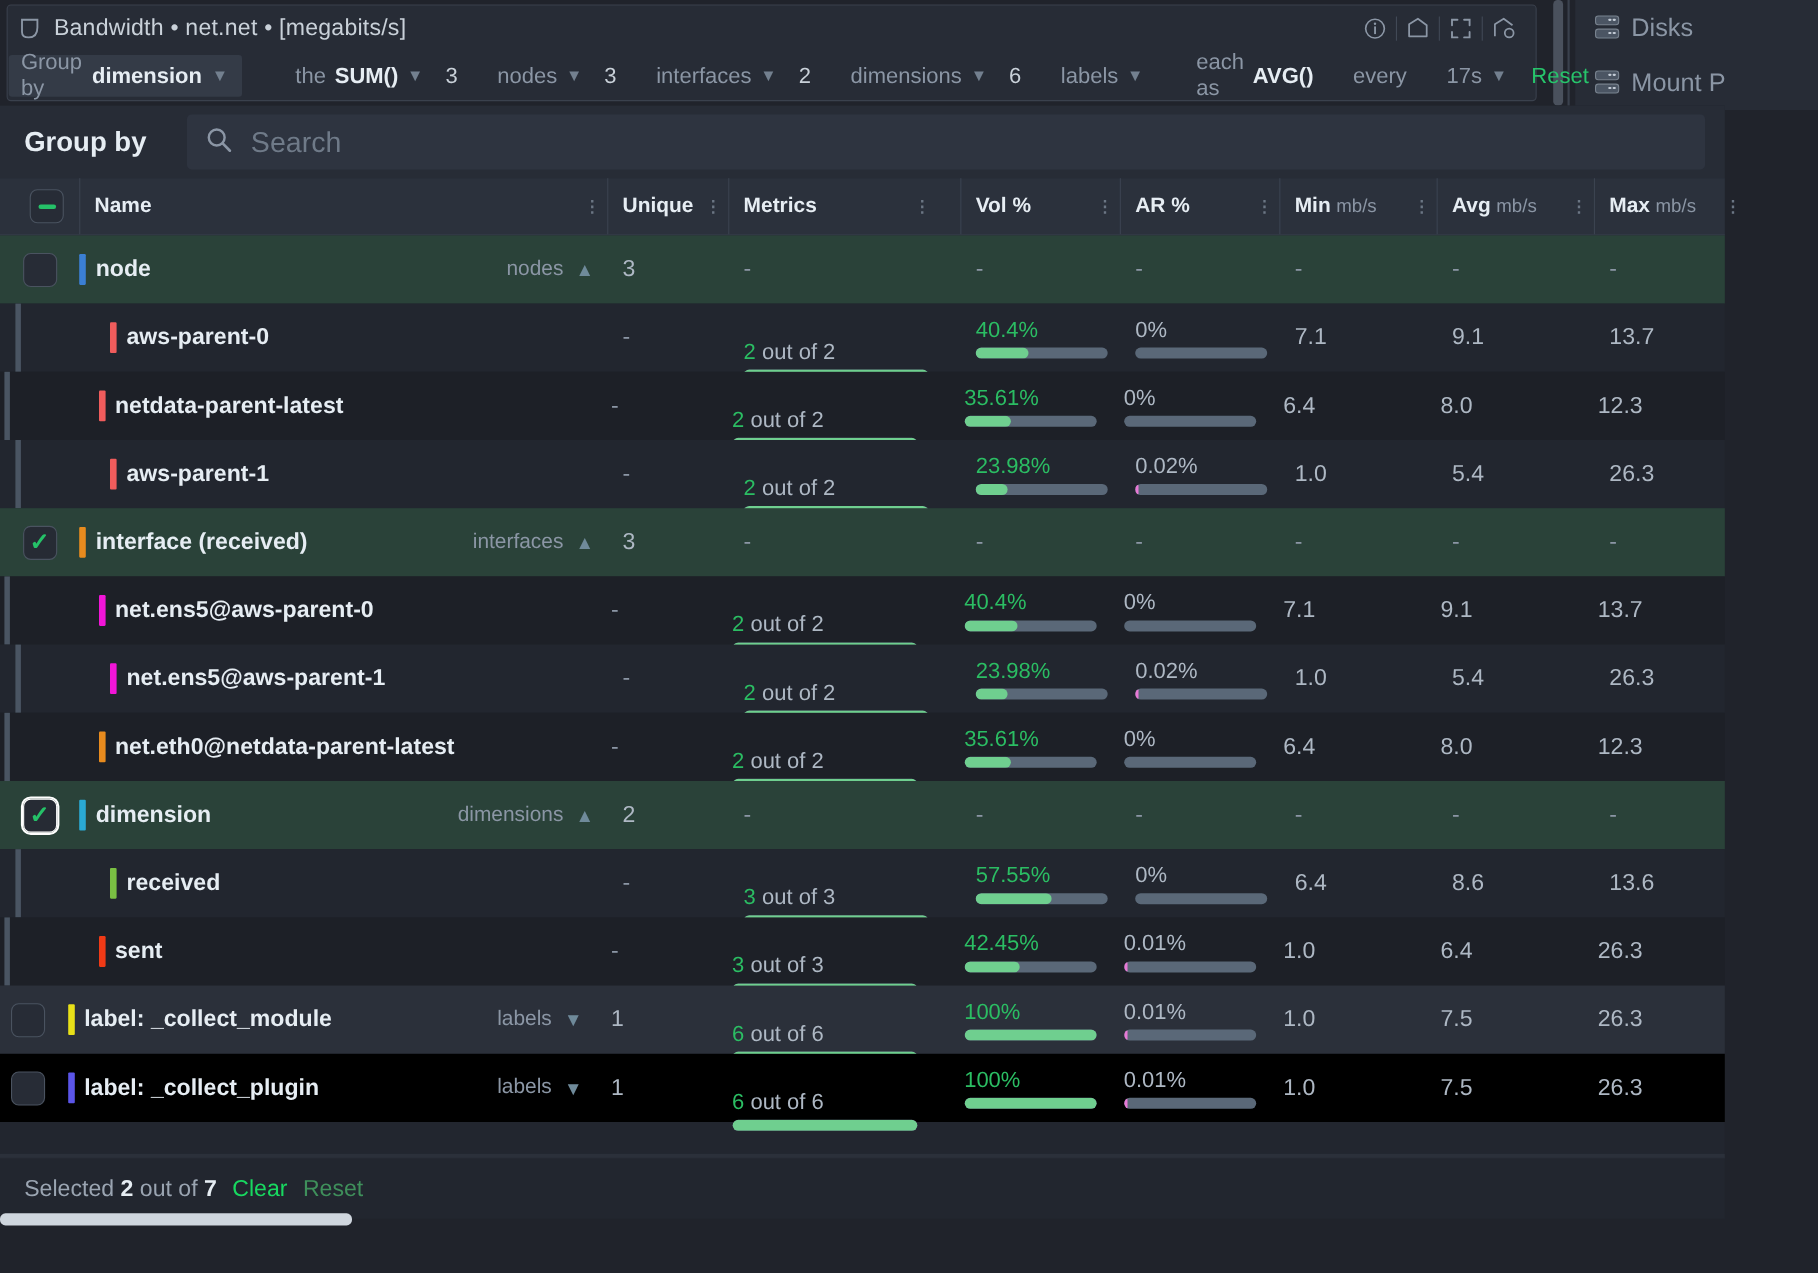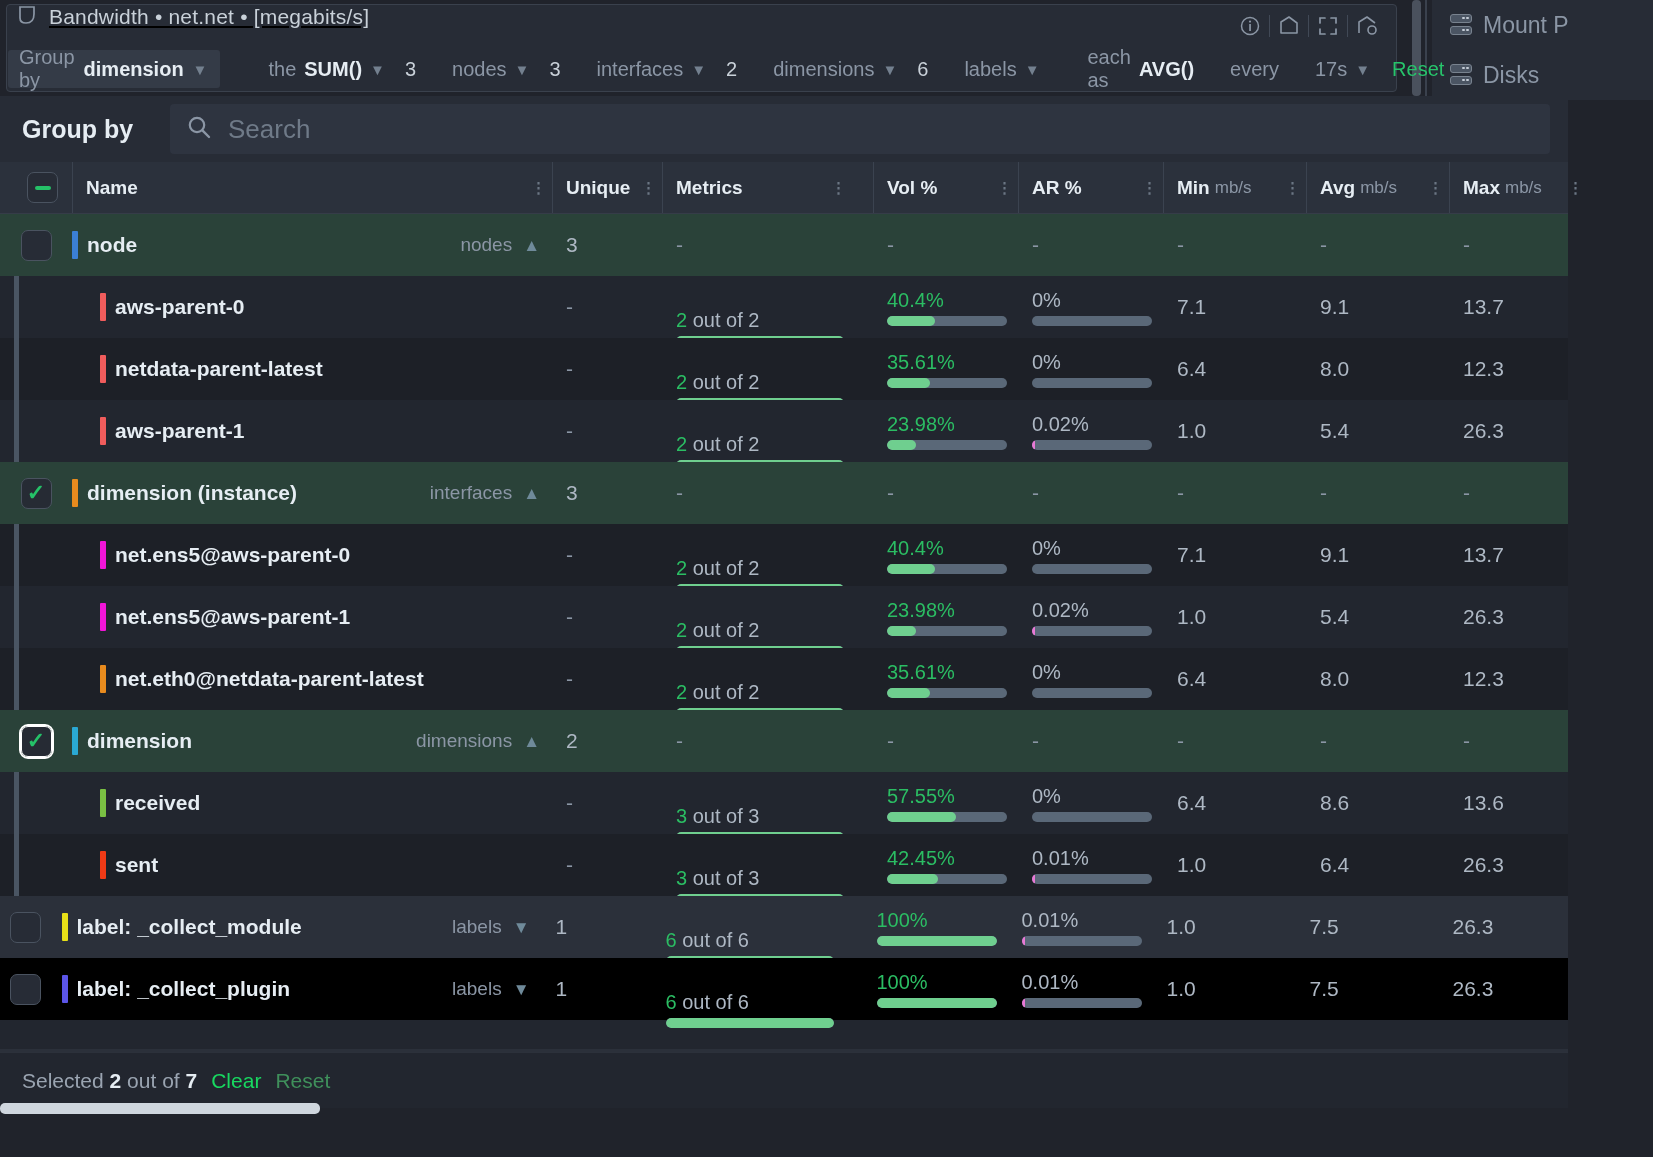--- a/index.html
+++ b/index.html
@@ -32,21 +32,21 @@
     box-shadow: -4px 0 0 #c4ccd6;
   }
   .rp-divider { position: absolute; left: 1425px; top: 0; width: 2px; height: 100px; background: #3a414d; }
   .rp-scroll { position: absolute; left: 1412px; top: 0; width: 9px; height: 96px; background: #4a515d; border-radius: 4px; }
 
   
   .chart-card {
     position: absolute; left: 6px; top: 4px; width: 1391px; height: 88px;
     background: #272c36; border: 1px solid #3a414d; border-radius: 4px;
   }
-  .chart-title-row { display: flex; height: 42px; padding: 0 10px; text-decoration: underline; }
+  .chart-title-row { display: flex; align-items: center; height: 42px; padding: 0 10px; }
   .chart-title-icon { width: 22px; height: 20px; margin-right: 10px; position: relative; }
   .chart-title-icon svg { display: block; }
   .chart-title { color: #c9d1d9; font-size: 21px; letter-spacing: .2px; }
   .chart-tools { margin-left: auto; display: flex; align-items: center; gap: 0; }
   .tool-btn { width: 38px; height: 30px; display: flex; align-items: center; justify-content: center; }
   .tool-sep { width: 1px; height: 22px; background: #414956; }
 
   .pill-row { display: flex; align-items: center; height: 44px; }
   .gb-pill {
     display: flex; align-items: center; gap: 9px;
@@ -101,21 +101,21 @@
   .c-metr  { width: 190px; flex: 0 0 190px; }
   .c-vol   { width: 145px; flex: 0 0 145px; margin-left: 21px; }
   .c-ar    { width: 145px; flex: 0 0 145px; }
   .c-min   { width: 143px; flex: 0 0 143px; }
   .c-avg   { width: 143px; flex: 0 0 143px; }
   .c-max   { width: 140px; flex: 0 0 140px; }
 
   .row { display: flex; align-items: stretch; height: 62px; position: relative; }
   .row.group { background: #2a4239; }
   .row.child-a { background: #22262f; }
-  .row.child-b { background: #1d2027; }
+  .row.child-b { background: #1d2027; justify-content: center; }
   .row.label-row { background: #2b303a; justify-content: center; }
   .row.label-row.alt { background: #000000; }
 
   .cell { display: flex; align-items: center; position: relative; }
   .cell.num { color: #aeb8c4; font-size: 21px; padding-left: 14px; }
   .cell.dash { color: #8b96a5; font-size: 21px; padding-left: 14px; }
 
   
   .cb-wrap { display: flex; align-items: center; justify-content: center; }
   .cbox {
@@ -169,28 +169,28 @@
 </style>
 </head>
 <body>
 
 <div class="right-panel">
   <div class="rp-item">
     <span class="srv-icon">
         <i></i>
         <u></u>
       </span>
-    <span class="rp-label">Mount P</span>
+    <span class="rp-label">Disks</span>
   </div>
   <div class="rp-item">
     <span class="srv-icon">
         <i></i>
         <u></u>
       </span>
-    <span class="rp-label">Disks</span>
+    <span class="rp-label">Mount P</span>
   </div>
 </div>
 <div class="rp-divider"></div>
 <div class="rp-scroll"></div>
 
 <div class="chart-card">
   <div class="chart-title-row">
     <span class="chart-title-icon">
       <svg width="22" height="20" viewBox="0 0 22 20">
         <path d="M3 2 L3 13 Q3 18 9 18 Q17 18 17 9 L17 2 Z" fill="none" stroke="#8b96a5" stroke-width="1.7"></path>
@@ -478,21 +478,21 @@
         </div>
         <div class="row group">
           <div class="cell c-check cb-wrap">
             <span class="cbox checked">
               <span class="tick">✓</span>
             </span>
           </div>
           <div class="cell c-name">
             <div class="name-cell">
               <span class="strip" style="background: rgb(232, 139, 30);"></span>
-              <span class="nm">dimension (instance)</span>
+              <span class="nm">interface (received)</span>
               <span class="name-meta">
                 <span class="mtxt">interfaces</span>
                 <span class="caret">▲</span>
               </span>
             </div>
           </div>
           <div class="cell c-uniq num">3</div>
           <div class="cell c-metr dash">-</div>
           <div class="cell c-vol dash">-</div>
           <div class="cell c-ar dash">-</div>

